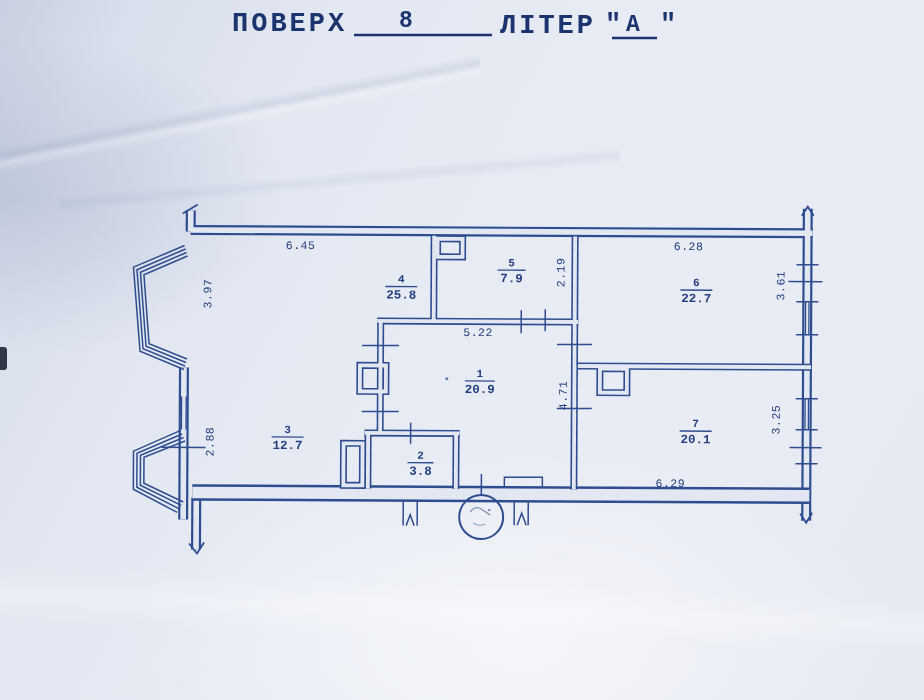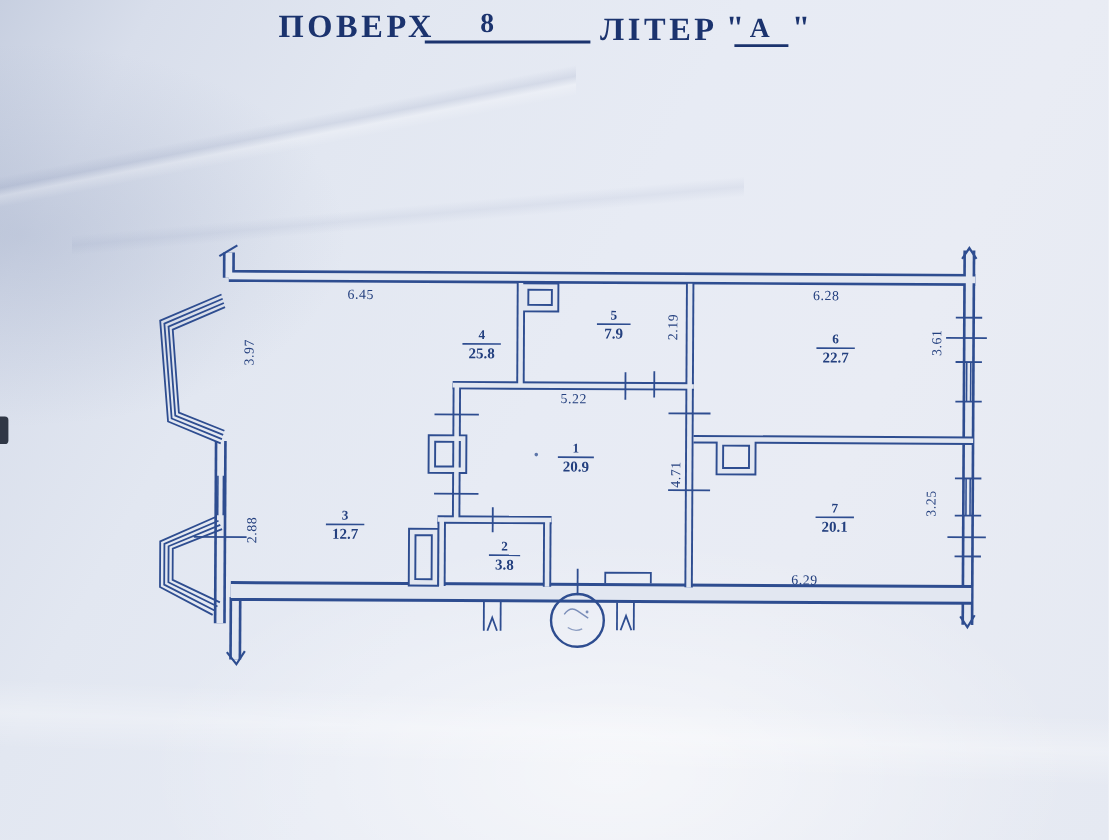--- a/index.html
+++ b/index.html
@@ -1,18 +1,18 @@
 <!DOCTYPE html>
 <html><head>
 <meta charset="utf-8">
 <style>
   html,body{margin:0;padding:0;}
   .page{
     position:relative;width:924px;height:700px;overflow:hidden;
-    font-family:Liberation Serif, serif;
+    font-family:Liberation Mono, monospace;
     background:
       radial-gradient(ellipse 60% 40% at 55% 92%, rgba(255,255,255,.55), rgba(255,255,255,0) 70%),
       radial-gradient(ellipse 45% 35% at 2% 28%, rgba(130,145,180,.28), rgba(130,145,180,0) 65%),
       linear-gradient(118deg,#c7cfe0 0%,#d8deeb 10%,#e2e7f1 26%,#e7ebf4 48%,#e9ecf4 70%,#e5e9f2 100%);
   }
   .crease{position:absolute;pointer-events:none;}
   .crease1{left:0;top:40px;width:480px;height:140px;
     background:linear-gradient(169deg,transparent 46%,rgba(110,125,165,.14) 50%,rgba(255,255,255,.25) 53%,transparent 57%);}
   .crease2{left:60px;top:120px;width:560px;height:120px;
     background:linear-gradient(175deg,transparent 45%,rgba(120,135,175,.10) 50%,transparent 55%);}

